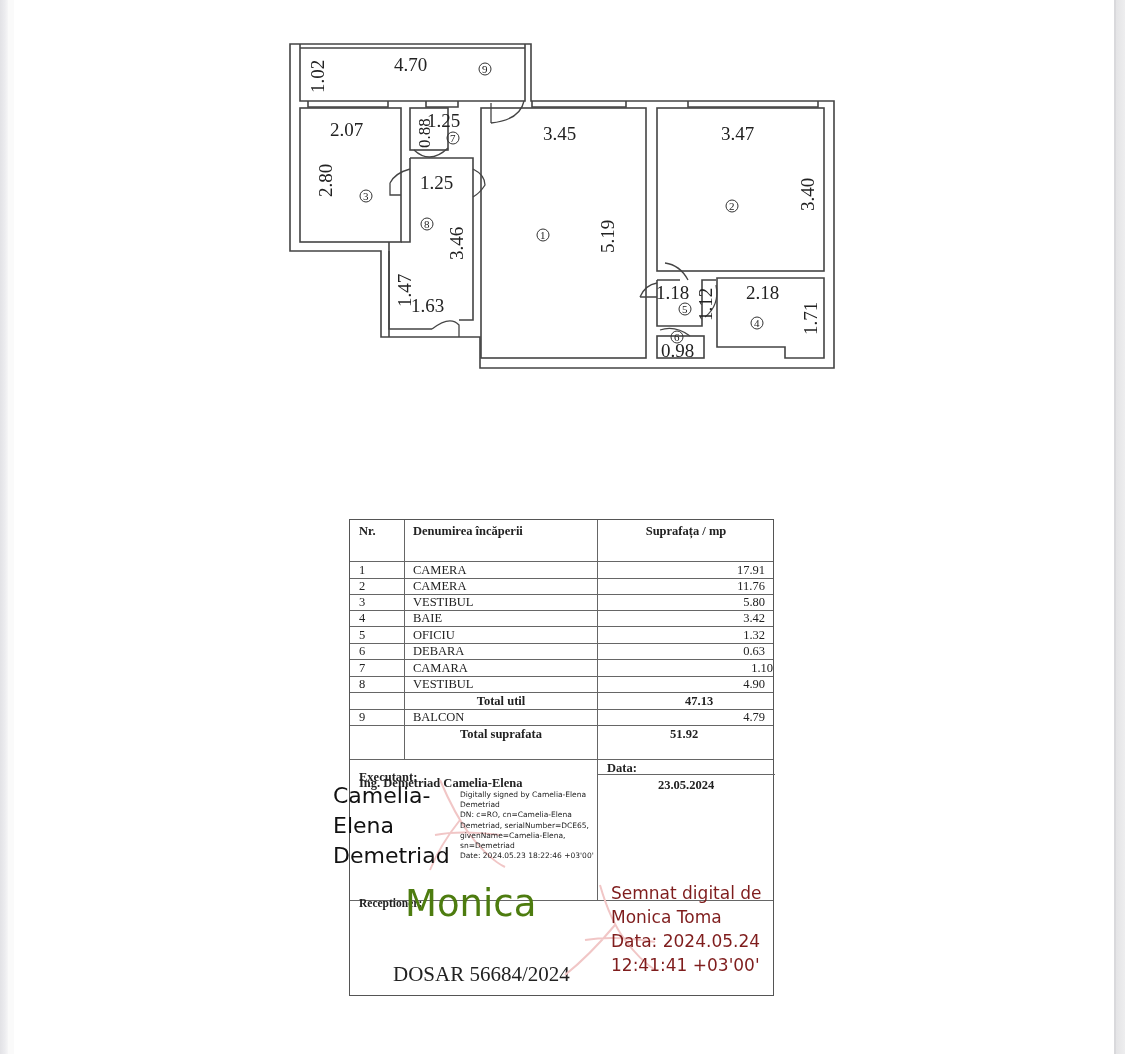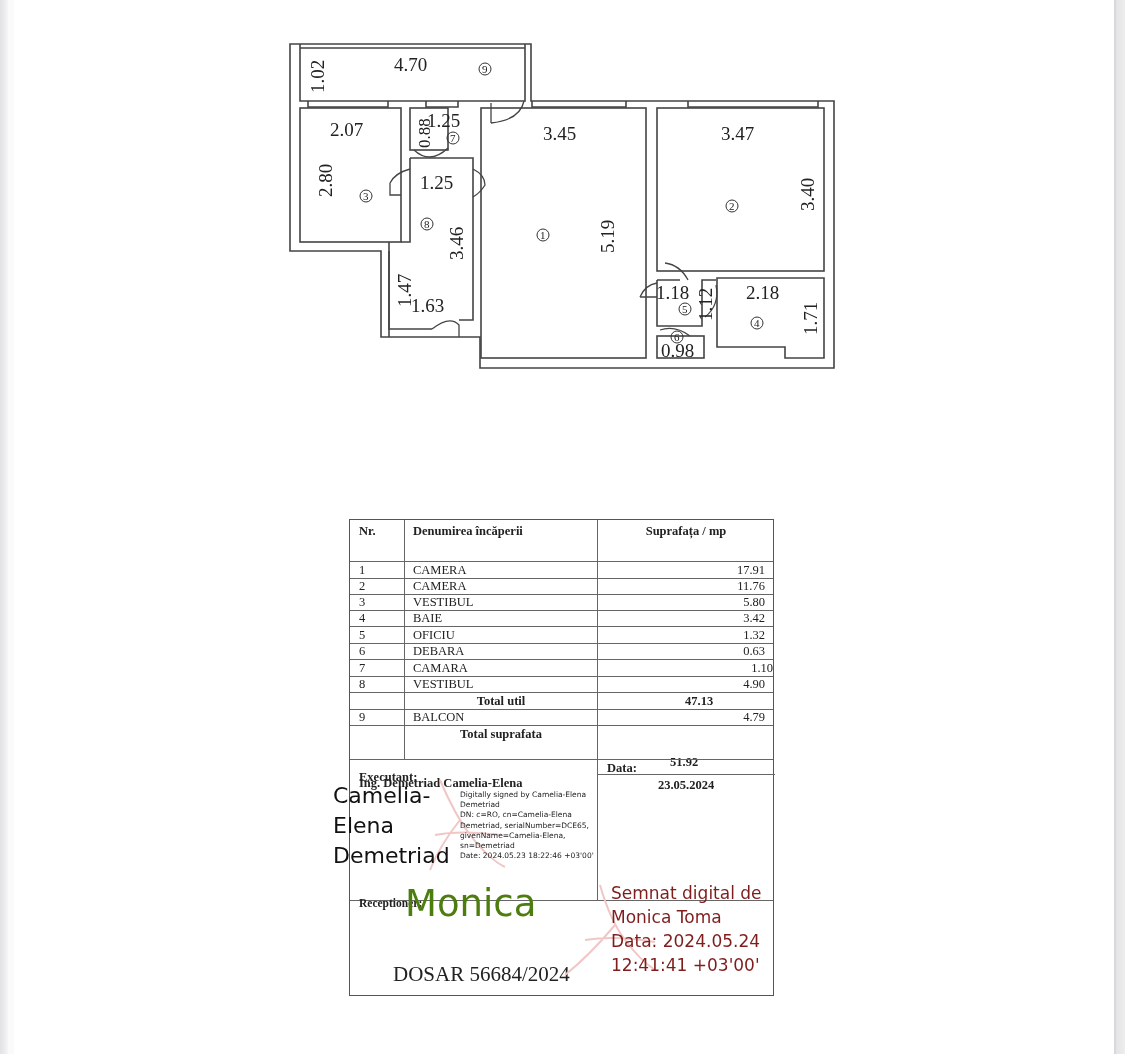--- a/index.html
+++ b/index.html
@@ -187,21 +187,21 @@
   <div class="hline" style="top:189px;"></div>
 
   <div>
     <div class="cell" style="left:9px; top:190px;">9</div>
     <div class="cell" style="left:63px; top:190px;">BALCON</div>
     <div class="cell r" style="left:248px; width:167px; top:190px;">4.79</div>
   </div>
   <div class="hline" style="top:205px;"></div>
 
   <div class="cell b c" style="left:55px; width:192px; top:207px;">Total suprafata</div>
-  <div class="cell b" style="left:320px; top:207px;margin-top:28px;">51.92</div>
+  <div class="cell b" style="left:320px; top:207px;">51.92</div>
   <div class="hline" style="top:239px;"></div>
 
   <div class="cell b" style="left:9px; top:250px;">Executant:</div>
   <div class="cell b" style="left:9px; top:256px;">Ing. Demetriad Camelia-Elena</div>
   <div class="cell b" style="left:257px; top:241px;">Data:</div>
   <div class="hline" style="left:247px; width:178px; top:254px;"></div>
   <div class="cell b c" style="left:248px; width:176px; top:258px;">23.05.2024</div>
   <div class="hline" style="top:380px;"></div>
 
   <div class="cell b" style="left:9px; top:376px; font-size:11.5px;">Receptioner:</div>

